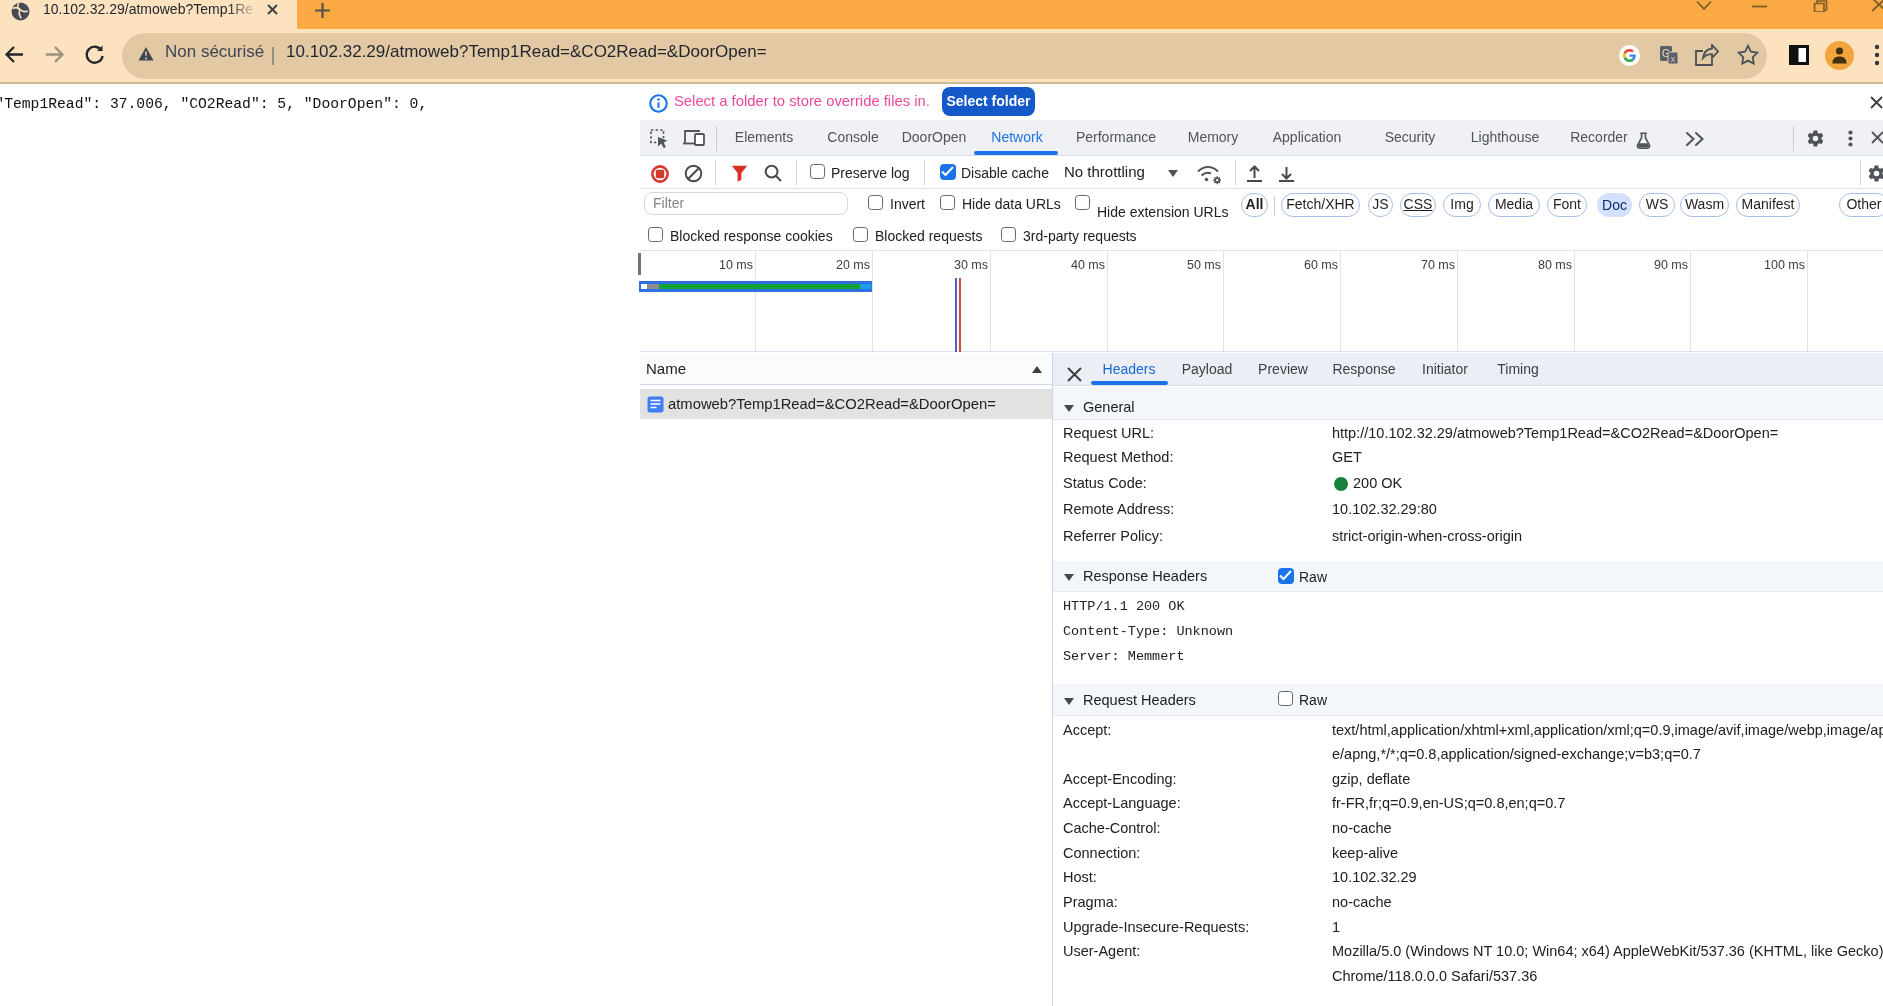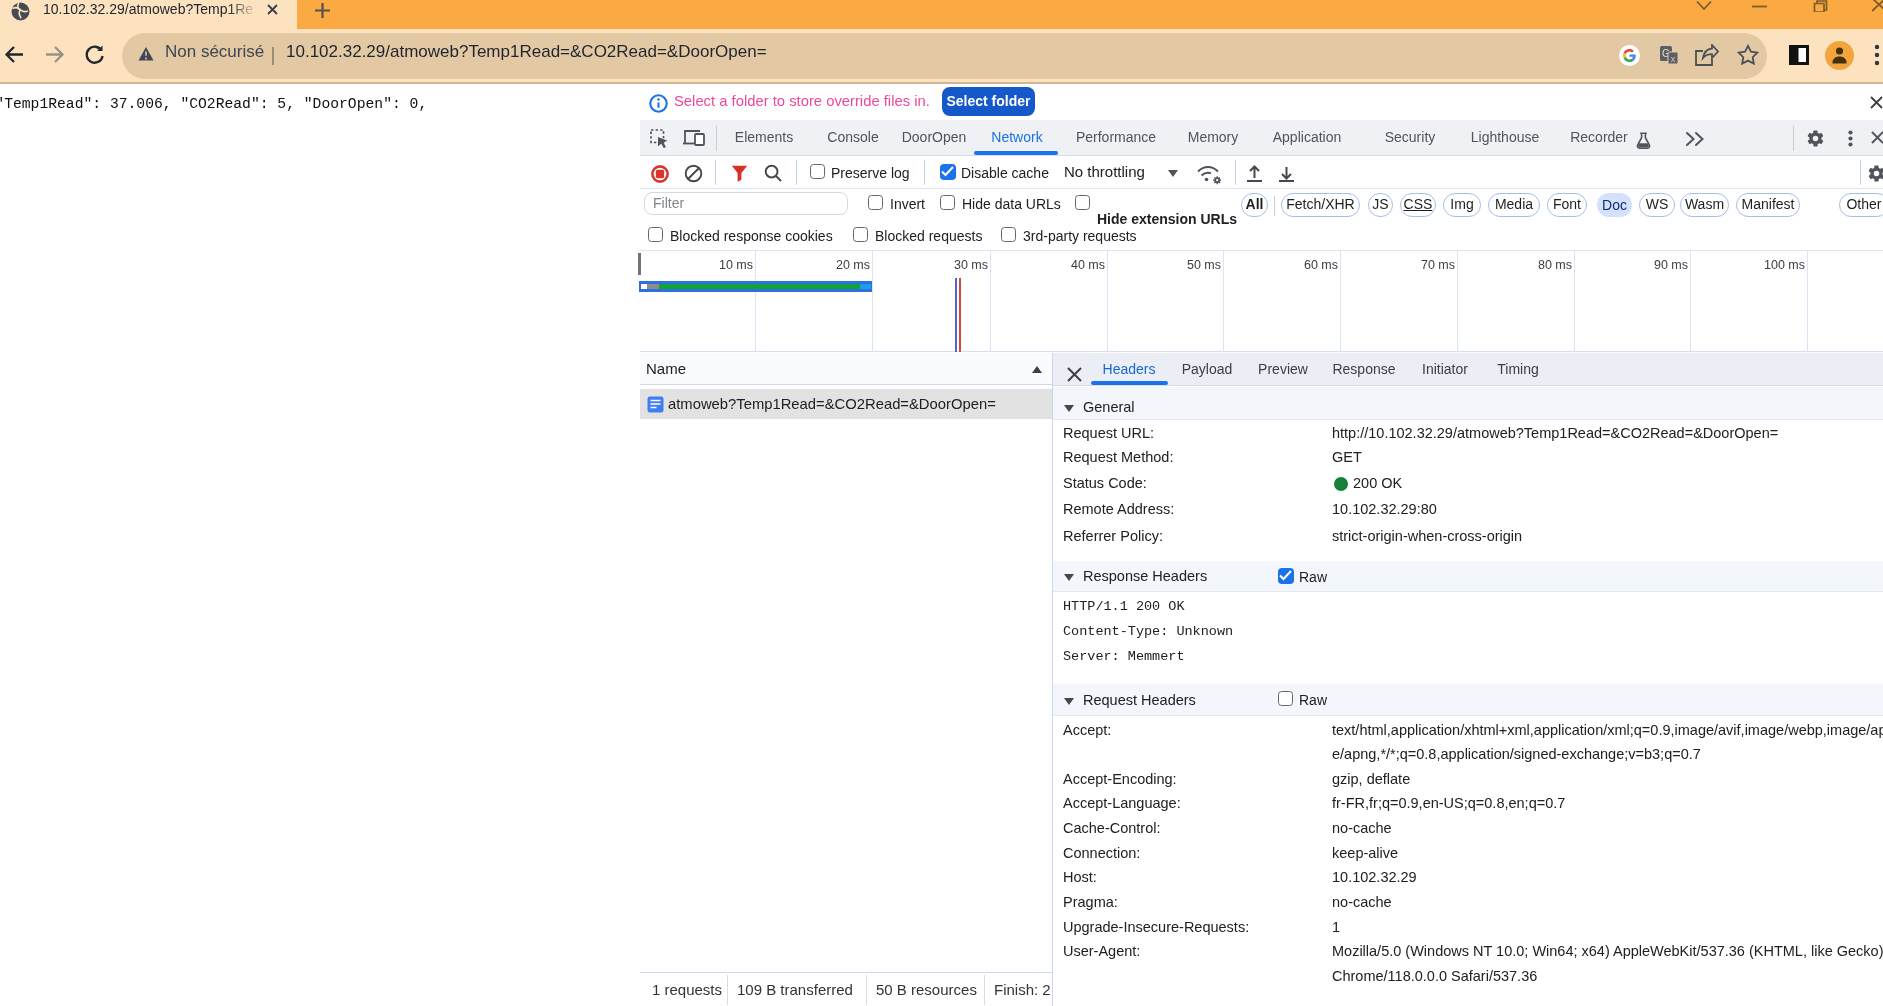--- a/index.html
+++ b/index.html
@@ -254,21 +254,21 @@
     <div class="cblabel" style="left:321px;top:9px;">Disable cache</div>
     <div class="cblabel" style="left:424px;top:7px;font-size:15px;">No throttling</div>
   </div>
   <div id="filterrow">
     <div id="filterbox">Filter</div>
     <div class="cbox" style="left:228px;top:6px;"></div>
     <div class="cblabel" style="left:250px;top:7px;">Invert</div>
     <div class="cbox" style="left:300px;top:6px;"></div>
     <div class="cblabel" style="left:322px;top:7px;">Hide data URLs</div>
     <div class="cbox" style="left:435px;top:6px;"></div>
-    <div class="cblabel" style="left:457px;top:22px;font-weight:bold;">Hide extension URLs</div>
+    <div class="cblabel" style="left:457px;top:15px;">Hide extension URLs</div>
     <div class="pill" style="left:601px;width:27px;line-height:21px;font-weight:bold;">All</div>
     <div class="abs" style="left:634px;top:7px;width:1px;height:20px;background:#c9ccd1;"></div>
     <div class="pill" style="left:641px;width:79px;line-height:21px;">Fetch/XHR</div>
     <div class="pill" style="left:728px;width:25px;line-height:21px;">JS</div>
     <div class="pill" style="left:760px;width:36px;line-height:21px;text-decoration:underline;">CSS</div>
     <div class="pill" style="left:803px;width:38px;line-height:21px;">Img</div>
     <div class="pill" style="left:848px;width:52px;line-height:21px;">Media</div>
     <div class="pill" style="left:907px;width:40px;line-height:21px;">Font</div>
     <div class="pill" style="left:957px;width:35px;line-height:24px;background:#d3e1fc;border:none;color:#0e2d6d;">Doc</div>
     <div class="pill" style="left:999px;width:36px;line-height:21px;">WS</div>
@@ -316,29 +316,20 @@
     <div class="abs" style="left:319px;top:27px;width:2px;height:74px;background:#d04a40;"></div>
   </div>
   <div id="namehdr"><span style="padding-left:6px;">Name</span>
     <div class="abs" style="left:392px;top:13px;width:0;height:0;border-left:5px solid transparent;border-right:5px solid transparent;border-bottom:7px solid #3c4043;"></div>
   </div>
   <div id="reqrow"><span style="padding-left:28px;">atmoweb?Temp1Read=&amp;CO2Read=&amp;DoorOpen=</span>
     <svg class="abs" style="left:7px;top:7px;" width="17" height="17" viewBox="0 0 17 17">
         <rect x="0.5" y="0.5" width="16" height="16" rx="2.5" fill="#3f7ef0"></rect>
         <path d="M3.5 4.5h10M3.5 8h10M3.5 11.5h6" stroke="#fff" stroke-width="1.7"></path>
       </svg>
-  </div>
-  <div id="statusbar">
-    <div class="abs nw" style="left:12px;">1 requests</div>
-    <div class="stsep" style="left:87px;"></div>
-    <div class="abs nw" style="left:97px;">109 B transferred</div>
-    <div class="stsep" style="left:226px;"></div>
-    <div class="abs nw" style="left:236px;">50 B resources</div>
-    <div class="stsep" style="left:344px;"></div>
-    <div class="abs nw" style="left:354px;">Finish: 2</div>
   </div>
   <div id="rpane">
     <div id="rtabs">
       <svg class="abs" style="left:13px;top:13px;" width="17" height="17" viewBox="0 0 17 17">
           <path d="M2 2l13 13M15 2L2 15" stroke="#3c4043" stroke-width="2" fill="none"></path>
         </svg>
       <div class="rtab" style="left:76px;color:#1967d2;">Headers</div>
       <div class="rtab" style="left:154px;">Payload</div>
       <div class="rtab" style="left:230px;">Preview</div>
       <div class="rtab" style="left:311px;">Response</div>

